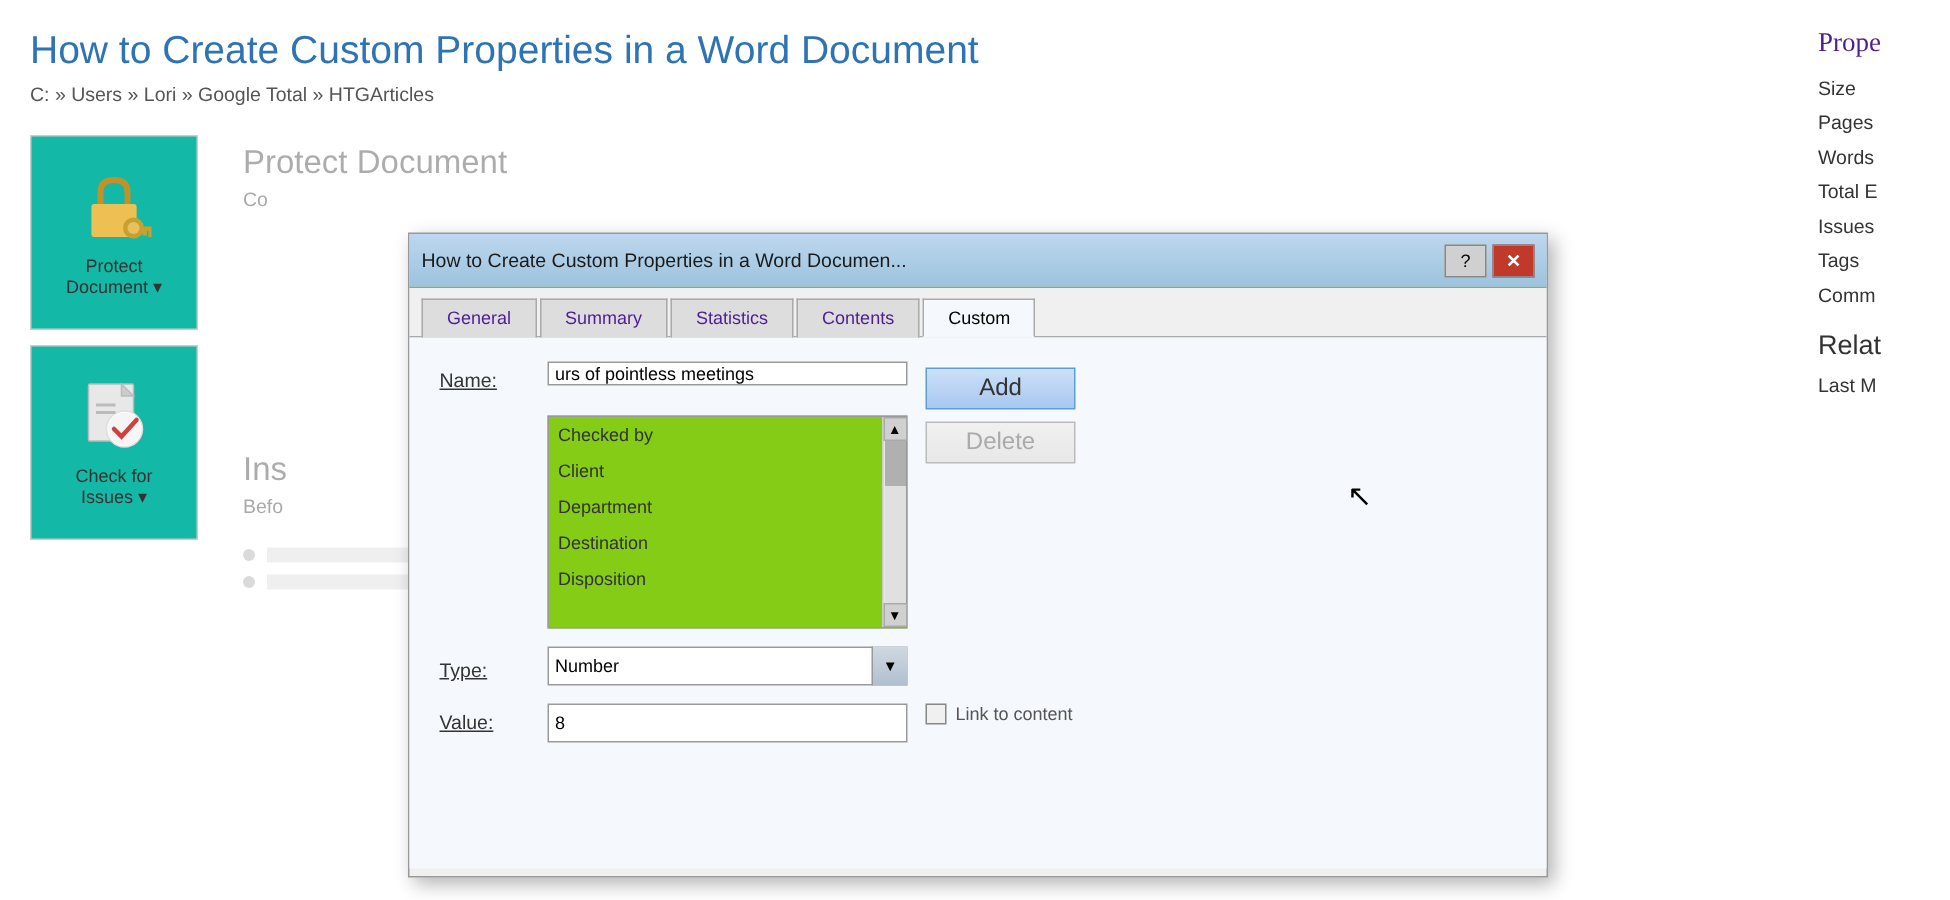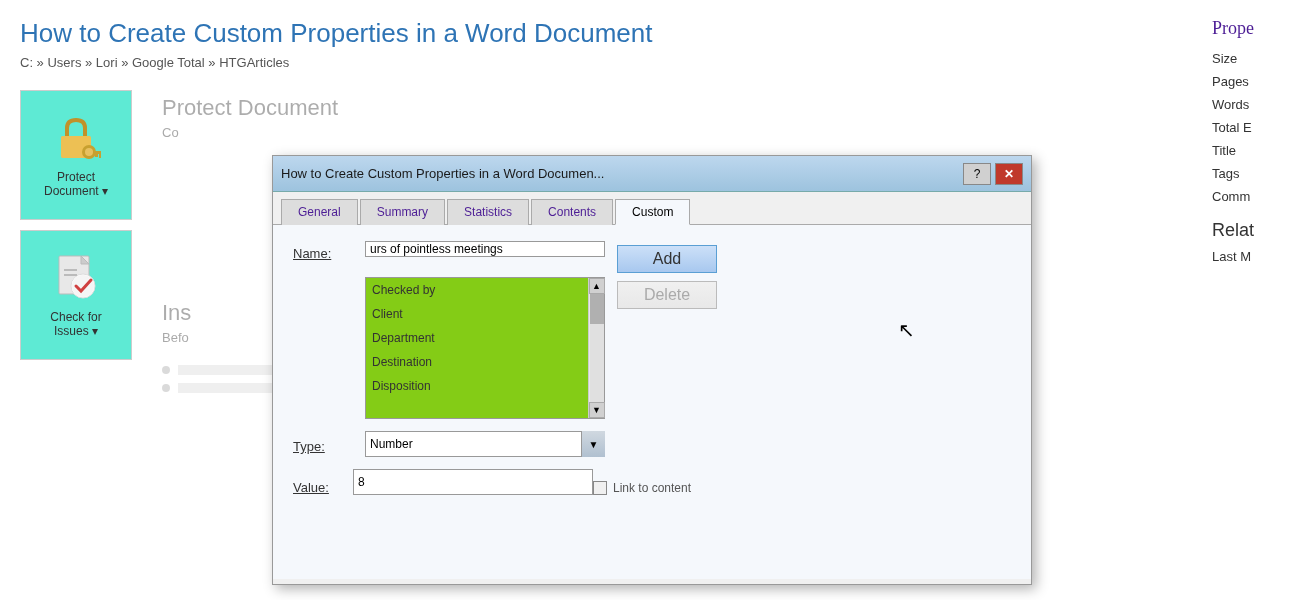--- a/index.html
+++ b/index.html
@@ -45,21 +45,21 @@
     .section-sub {
       font-size: 13px;
       color: #555;
       opacity: 0.5;
     }
 
     .icon-btn {
       width: 112px;
       height: 130px;
       border: 1px solid #ccc;
-      background: #5eead4;
+      background: #14b8a6;
       display: flex;
       flex-direction: column;
       align-items: center;
       justify-content: center;
       cursor: pointer;
       font-size: 12px;
       color: #333;
       text-align: center;
       padding: 8px;
     }
@@ -336,21 +336,22 @@
       border-left: 1px solid #999;
       display: flex;
       align-items: center;
       justify-content: center;
       font-size: 10px;
       cursor: pointer;
     }
 
     .value-row {
       display: flex;
-      align-items: flex-end;
+      align-items: flex-start;
+      gap: 12px;
     }
 
     .value-input {
       width: 240px;
       height: 26px;
       border: 1px solid #999;
       background: white;
       padding: 0 4px;
       font-size: 12px;
     }
@@ -448,21 +449,21 @@
     </div>
   </div>
 </div>
 
 <div class="right-panel">
   <div class="right-panel-title">Prope</div>
   <div class="right-panel-item">Size</div>
   <div class="right-panel-item">Pages</div>
   <div class="right-panel-item">Words</div>
   <div class="right-panel-item">Total E</div>
-  <div class="right-panel-item">Title</div>
+  <div class="right-panel-item">Issues</div>
   <div class="right-panel-item">Tags</div>
   <div class="right-panel-item">Comm</div>
   <div class="right-panel-section">Relat</div>
   <div class="right-panel-item">Last M</div>
 </div>
 
 <div class="dialog-overlay">
 
   <div class="dialog-titlebar">
     <span class="dialog-title-text">How to Create Custom Properties in a Word Documen...</span>

